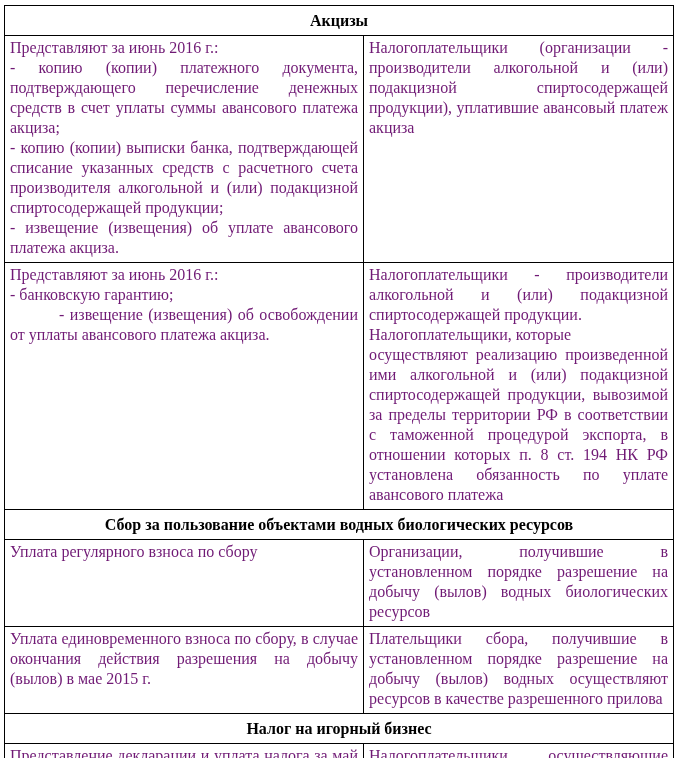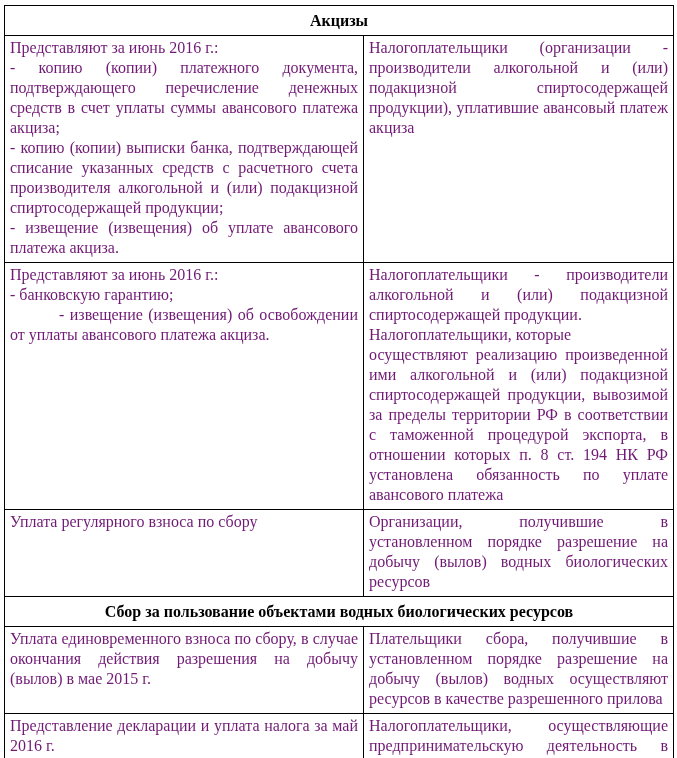--- a/index.html
+++ b/index.html
@@ -66,29 +66,32 @@
     <tr>
       <td class="cell">Представляют за июнь 2016 г.:
 - банковскую гарантию;
 &nbsp;&nbsp;&nbsp;&nbsp;&nbsp;&nbsp;&nbsp;&nbsp;&nbsp;- извещение (извещения) об освобождении от уплаты авансового платежа акциза.</td>
       <td class="cell">Налогоплательщики - производители алкогольной и (или) подакцизной спиртосодержащей продукции.
 Налогоплательщики, которые
 осуществляют реализацию произведенной ими алкогольной и (или) подакцизной спиртосодержащей продукции, вывозимой за пределы территории РФ в соответствии с таможенной процедурой экспорта, в отношении которых п. 8 ст. 194 НК РФ установлена обязанность по уплате авансового платежа</td>
     </tr>
 
     <tr>
+      <th class="section-header" colspan="2">Сбор за пользование объектами водных биологических ресурсов</th>
+    </tr>
+    <tr>
       <td class="cell">Уплата регулярного взноса по сбору</td>
       <td class="cell">Организации, получившие в установленном порядке разрешение на добычу (вылов) водных биологических ресурсов</td>
-    </tr>
-    <tr>
-      <th class="section-header" colspan="2">Сбор за пользование объектами водных биологических ресурсов</th>
     </tr>
     <tr>
       <td class="cell">Уплата единовременного взноса по сбору, в случае окончания действия разрешения на добычу (вылов) в мае 2015 г.</td>
       <td class="cell">Плательщики сбора, получившие в установленном порядке разрешение на добычу (вылов) водных осуществляют ресурсов в качестве разрешенного прилова</td>
     </tr>
 
+    <tr>
+      <th class="section-header" colspan="2">Налог на игорный бизнес</th>
+    </tr>
     <tr>
       <td class="cell">Представление декларации и уплата налога за май 2016 г.</td>
       <td class="cell">Налогоплательщики, осуществляющие предпринимательскую деятельность в сфере игорного бизнеса</td>
     </tr>
   </tbody>
 </table>
 
 </body></html>

